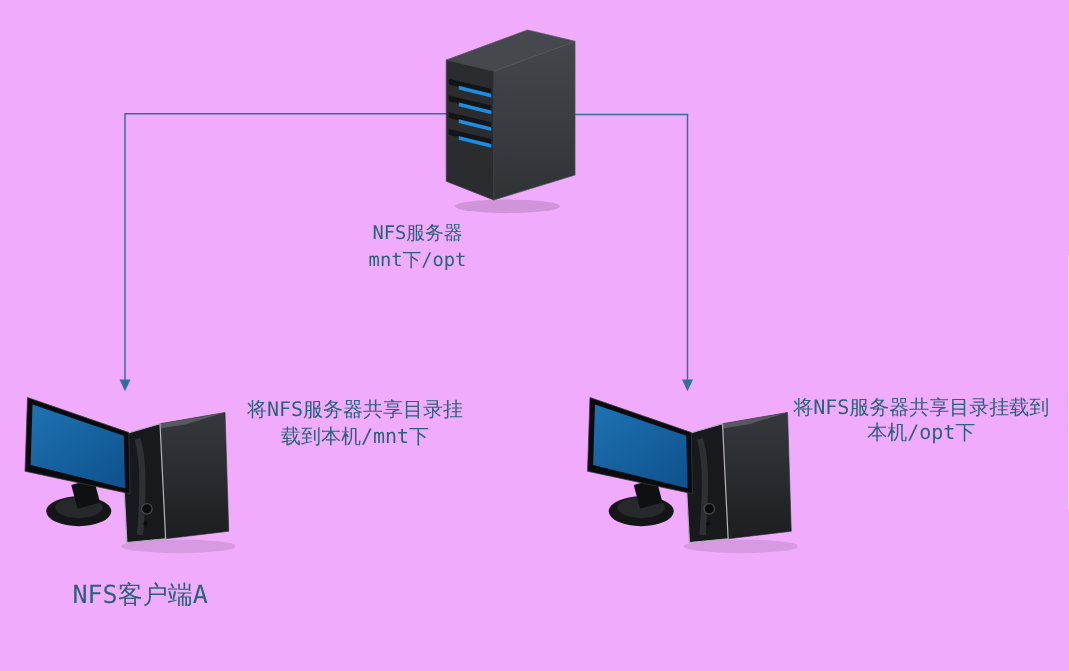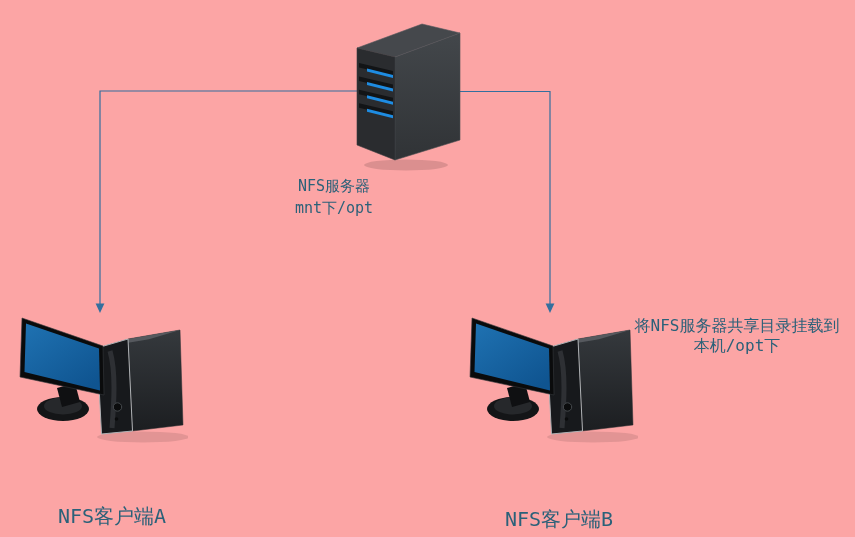--- a/index.html
+++ b/index.html
@@ -1,27 +1,27 @@
 <!DOCTYPE html>
 <html><head>
 <meta charset="utf-8">
 <style>
   html,body { margin:0; padding:0; background:#ffffff; }
   .canvas {
-    position:relative; width:855px; height:537px; background:#fca5a5;
+    position:relative; width:855px; height:537px; background:#f0abfc;
     font-family:"DejaVu Sans Mono","DejaVu Sans",monospace; overflow:hidden;
   }
   .abs { position:absolute; }
   .txt { color:#2b6179; }
   .center { text-align:center; }
   .server-label { left:214px; top:175px; width:240px; font-size:15px; line-height:22px; }
   .ann { font-size:16px; }
   .ann-a { left:164px; top:317px; width:240px; line-height:21px; }
   .ann-b { left:612px; top:316px; width:250px; line-height:20px; }
-  .node-label { font-size:20px; line-height:22px;margin-top:41px; }
+  .node-label { font-size:20px; line-height:22px; }
   .label-a { left:58px; top:464px; }
   .label-b { left:505px; top:467px; }
   svg { display:block; }
 </style>
 </head>
 <body>
 
 <div class="canvas">
 
   <svg class="abs" style="left:0;top:0" width="855" height="537" viewBox="0 0 855 537">
@@ -85,20 +85,24 @@
       <g>
         <ellipse cx="50" cy="99" rx="26" ry="12" fill="#141517"></ellipse>
         <ellipse cx="50" cy="96" rx="19" ry="8.5" fill="#26282b"></ellipse>
         <polygon points="44,78 62,73 67,92 49,97" fill="#0f1012"></polygon>
         <polygon points="9,8 90,36 91,85 7,67" fill="#0a0b0c" stroke="#36393c" stroke-width="0.6"></polygon>
         <polygon points="13,13.5 86,38.5 87,80.5 11.5,62" fill="url(#scrA)"></polygon>
       </g>
     </svg>
   </div>
 
+  <div class="abs txt center ann ann-a">
+    <div>将NFS服务器共享目录挂</div>
+    <div>载到本机/mnt下</div>
+  </div>
   <div class="abs txt node-label label-a">NFS客户端A</div>
 
   <div class="abs" style="left:463px;top:310px">
     <svg width="175" height="135" viewBox="0 0 175 135">
       <defs>
         <linearGradient id="twrSideB" x1="0" y1="0" x2="0" y2="1">
           <stop offset="0" stop-color="#35393d"></stop>
           <stop offset="1" stop-color="#1c1e21"></stop>
         </linearGradient>
         <linearGradient id="scrB" x1="0" y1="0" x2="0.8" y2="1">
@@ -122,15 +126,14 @@
         <polygon points="9,8 90,36 91,85 7,67" fill="#0a0b0c" stroke="#36393c" stroke-width="0.6"></polygon>
         <polygon points="13,13.5 86,38.5 87,80.5 11.5,62" fill="url(#scrB)"></polygon>
       </g>
     </svg>
   </div>
 
   <div class="abs txt center ann ann-b">
     <div>将NFS服务器共享目录挂载到</div>
     <div>本机/opt下</div>
   </div>
-  <div class="abs txt node-label label-b">NFS客户端B</div>
 
 </div>
 
 </body></html>

